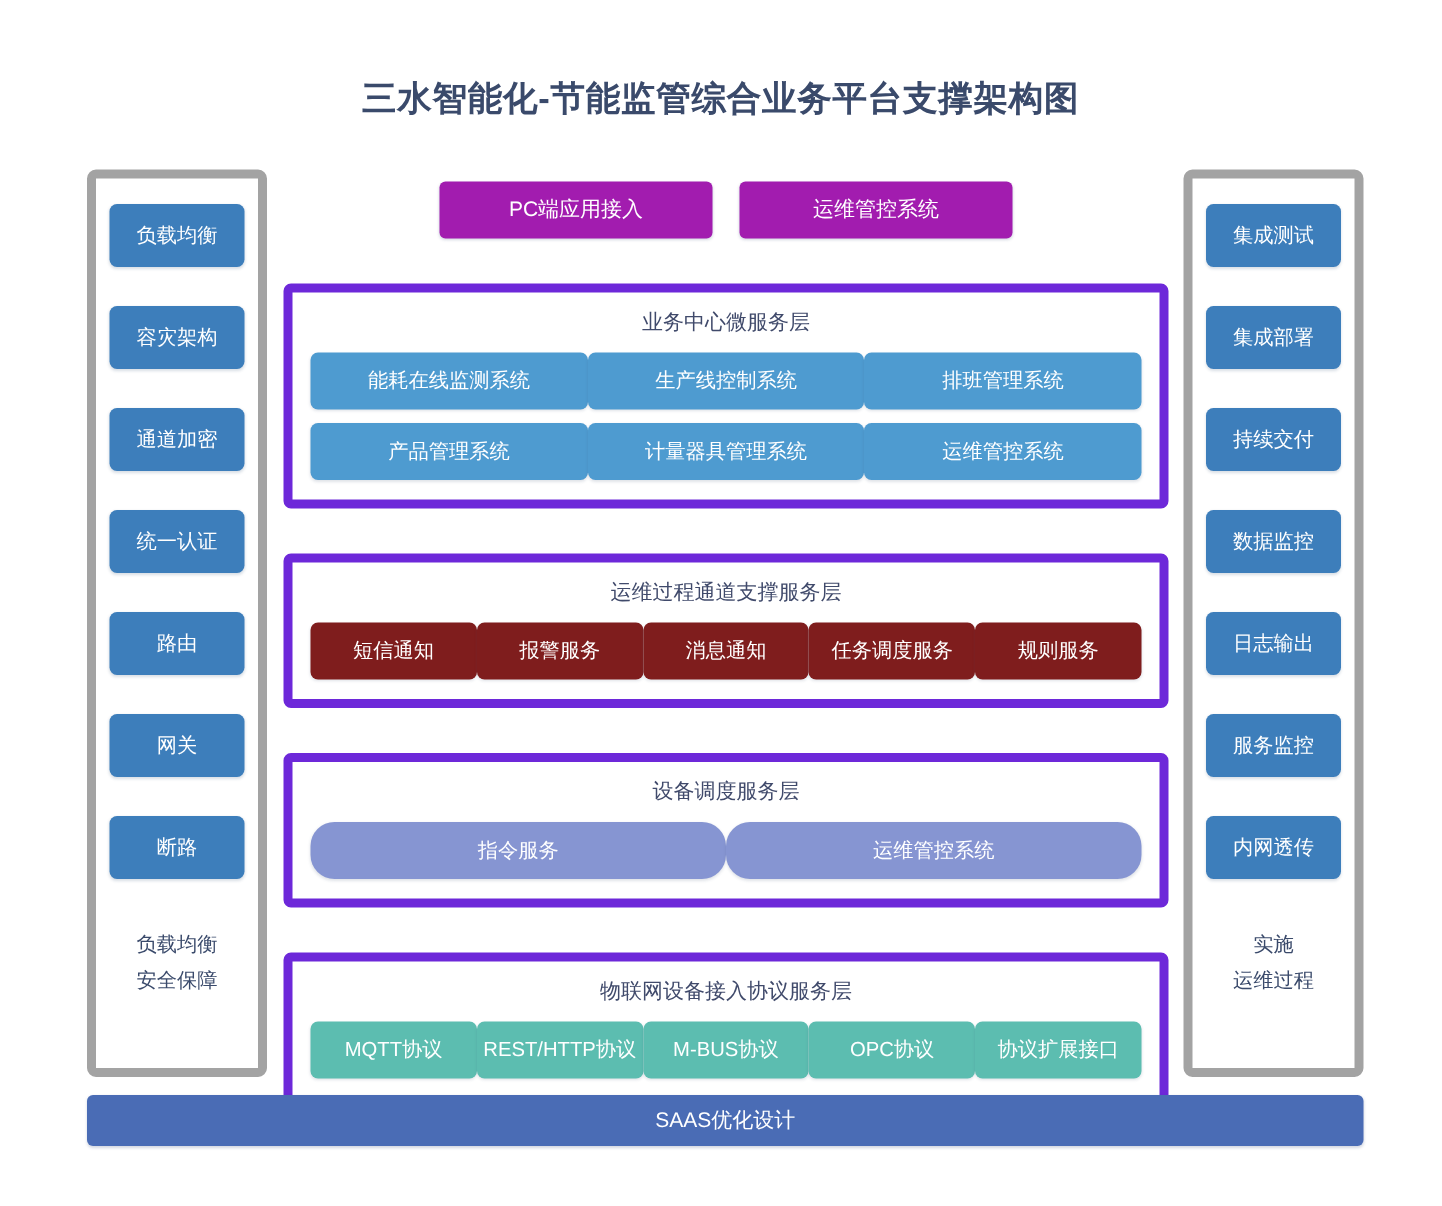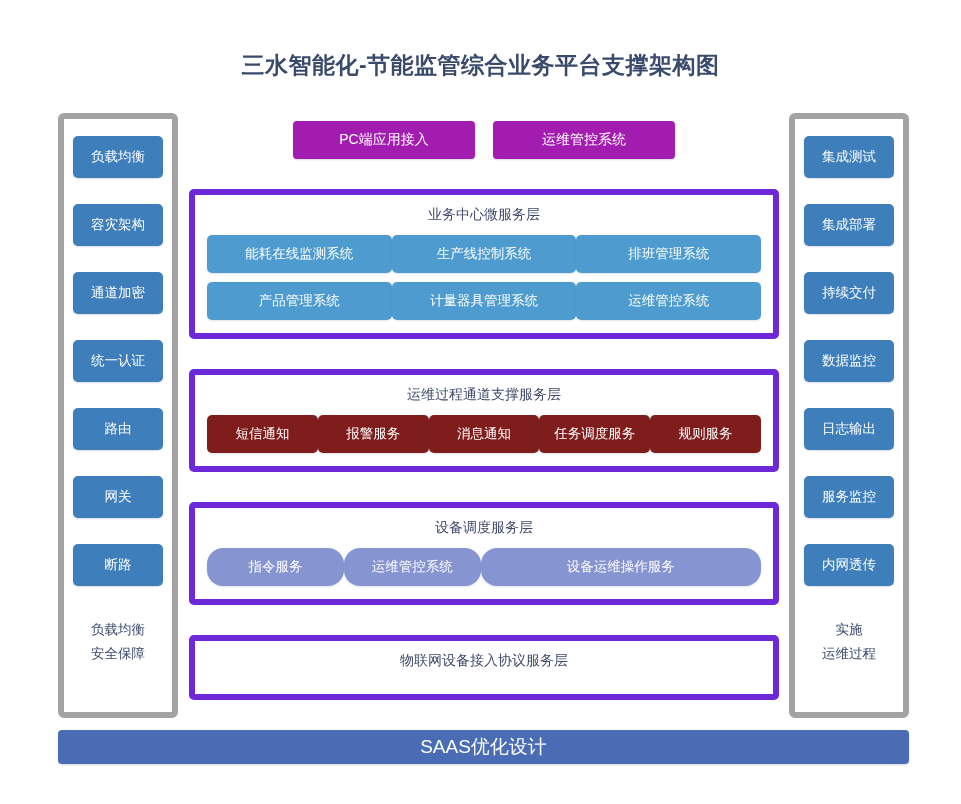--- a/index.html
+++ b/index.html
@@ -137,21 +137,21 @@
   
   .bottom-bar {
     position: absolute;
     left: 58px;
     top: 730px;
     width: 851px;
     height: 34px;
     background: #4a6cb5;
     border-radius: 4px;
     color: #ffffff;
-    font-size: 19px;
+    font-size: 14px;
     display: flex;
     align-items: center;
     justify-content: center;
     box-shadow: 0 1px 2px rgba(40,60,110,.2);
   }
 </style>
 </head>
 <body>
 
 <div id="page">
@@ -216,25 +216,31 @@
         <div class="box ops">任务调度服务</div>
         <div class="box ops">规则服务</div>
       </div>
     </div>
 
     <div class="layer">
       <div class="layer-title">设备调度服务层</div>
       <div class="box-row">
         <div class="box dev">指令服务</div>
         <div class="box dev">运维管控系统</div>
-        <div class="box dev grow2">设备运维操作服务</div>
       </div>
     </div>
 
     <div class="layer">
       <div class="layer-title">物联网设备接入协议服务层</div>
+      <div class="box-row">
+        <div class="box iot">MQTT协议</div>
+        <div class="box iot">REST/HTTP协议</div>
+        <div class="box iot">M-BUS协议</div>
+        <div class="box iot">OPC协议</div>
+        <div class="box iot">协议扩展接口</div>
+      </div>
     </div>
 
   </div>
 
   <div class="bottom-bar">SAAS优化设计</div>
 
 </div>
 
 </body></html>

